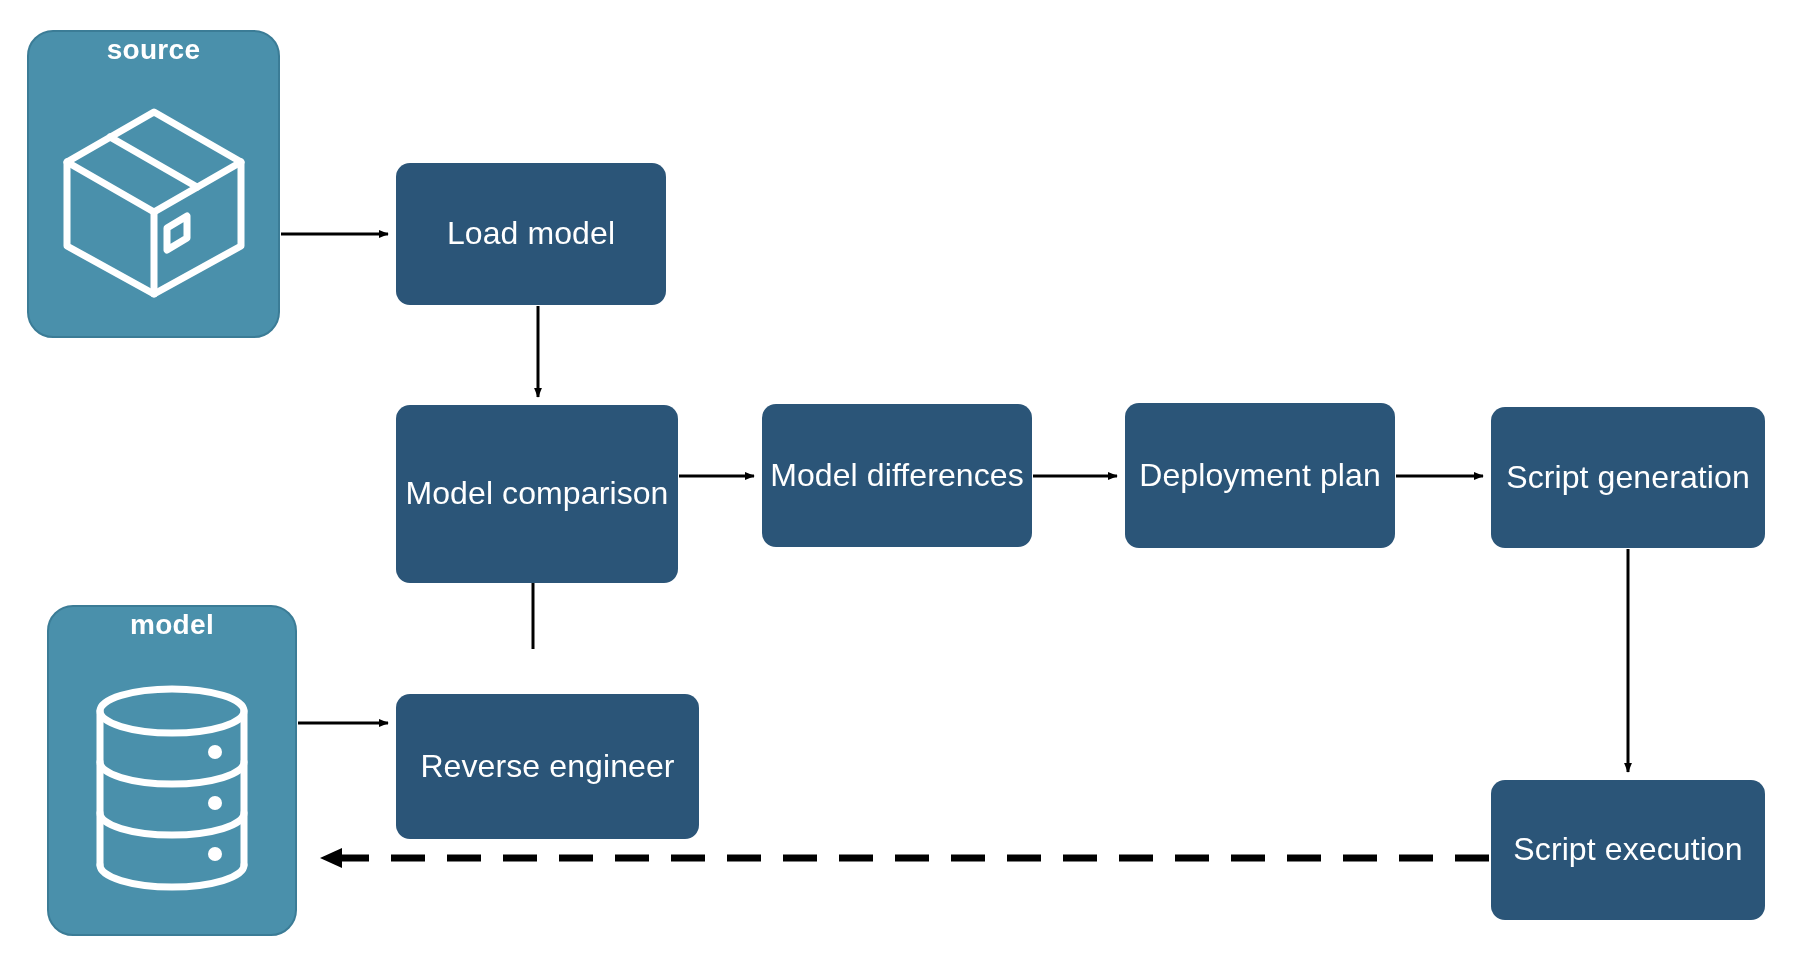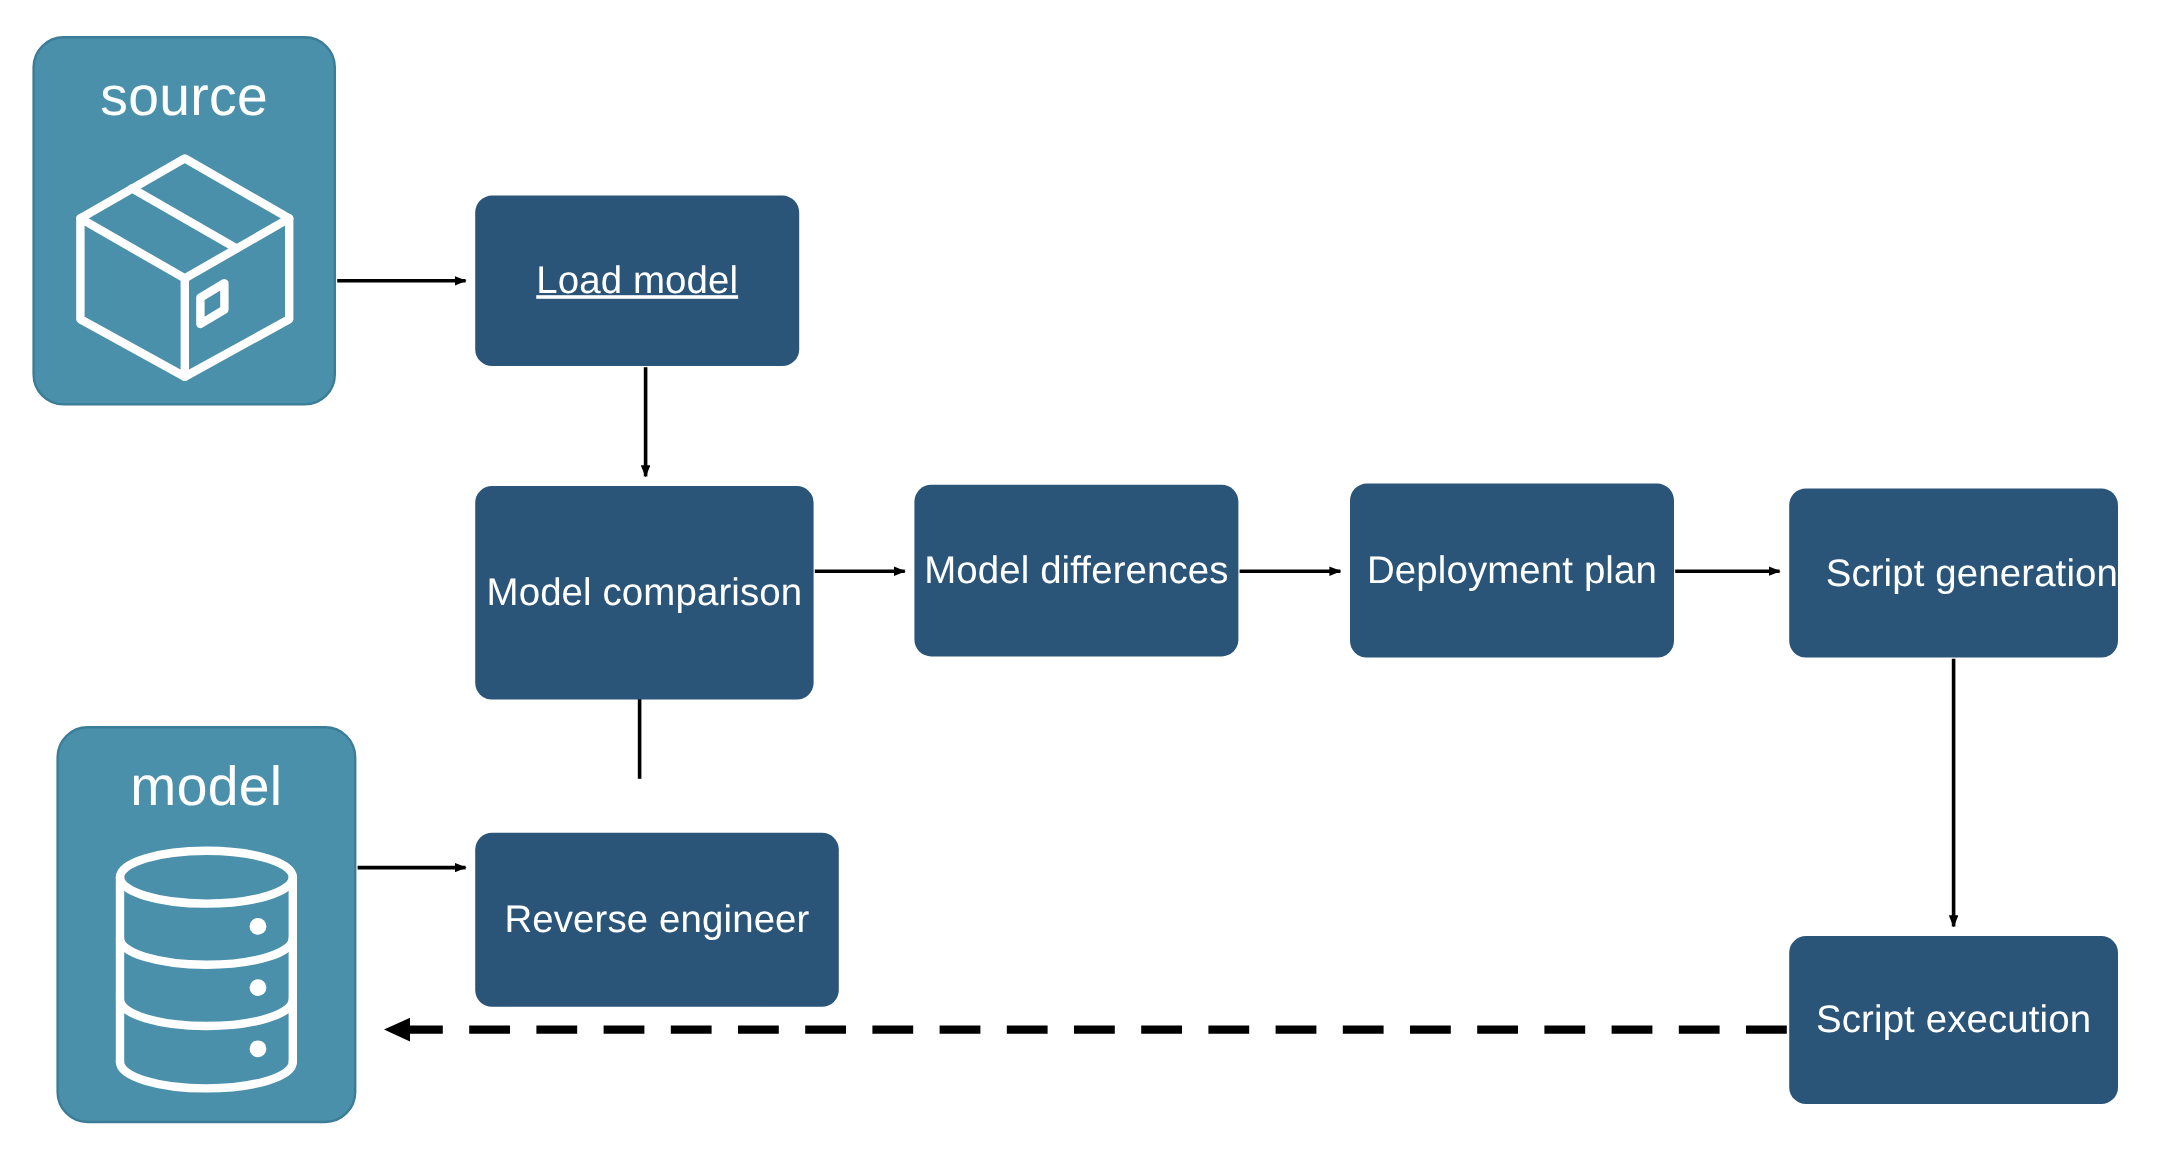--- a/index.html
+++ b/index.html
@@ -45,24 +45,24 @@
     letter-spacing: 0.1px;
   }
   .endpoint {
     background: #4a90ab;
     border: 2px solid #3b7c96;
     border-radius: 26px;
     flex-direction: column;
     justify-content: flex-start;
   }
   .endpoint .ep-label {
-    font-size: 46px;
-    font-weight: normal;
+    font-size: 28px;
+    font-weight: bold;
     letter-spacing: 0.3px;
-    margin-top: 21px;
+    margin-top: 2px;
   }
   .endpoint .ep-icon {
     flex: 1;
     display: flex;
     align-items: center;
     justify-content: center;
     width: 100%;
   }
   .ep-icon svg { display: block; }
 </style>
@@ -145,37 +145,37 @@
           <path d="M 8 79 A 72 22 0 0 0 152 79"></path>
           <path d="M 8 130 A 72 22 0 0 0 152 130"></path>
         </g>
         <circle cx="123" cy="69" r="7" fill="#ffffff"></circle>
         <circle cx="123" cy="120" r="7" fill="#ffffff"></circle>
         <circle cx="123" cy="171" r="7" fill="#ffffff"></circle>
       </svg>
     </div>
   </div>
 
-  <div class="node process" style="left:396px; top:163px; width:270px; height:142px;text-decoration:underline;">
+  <div class="node process" style="left:396px; top:163px; width:270px; height:142px;">
     <span>Load model</span>
   </div>
 
   <div class="node process" style="left:396px; top:405px; width:282px; height:178px;">
     <span>Model comparison</span>
   </div>
 
   <div class="node process" style="left:762px; top:404px; width:270px; height:143px;">
     <span>Model differences</span>
   </div>
 
   <div class="node process" style="left:1125px; top:403px; width:270px; height:145px;">
     <span>Deployment plan</span>
   </div>
 
-  <div class="node process" style="left:1491px; top:407px; width:274px; height:141px;justify-content:flex-end;">
+  <div class="node process" style="left:1491px; top:407px; width:274px; height:141px;">
     <span>Script generation</span>
   </div>
 
   <div class="node process" style="left:396px; top:650px; width:303px; height:145px;margin-top:44px;">
     <span>Reverse engineer</span>
   </div>
 
   <div class="node process" style="left:1491px; top:780px; width:274px; height:140px;justify-content:center;">
     <span>Script execution</span>
   </div>

